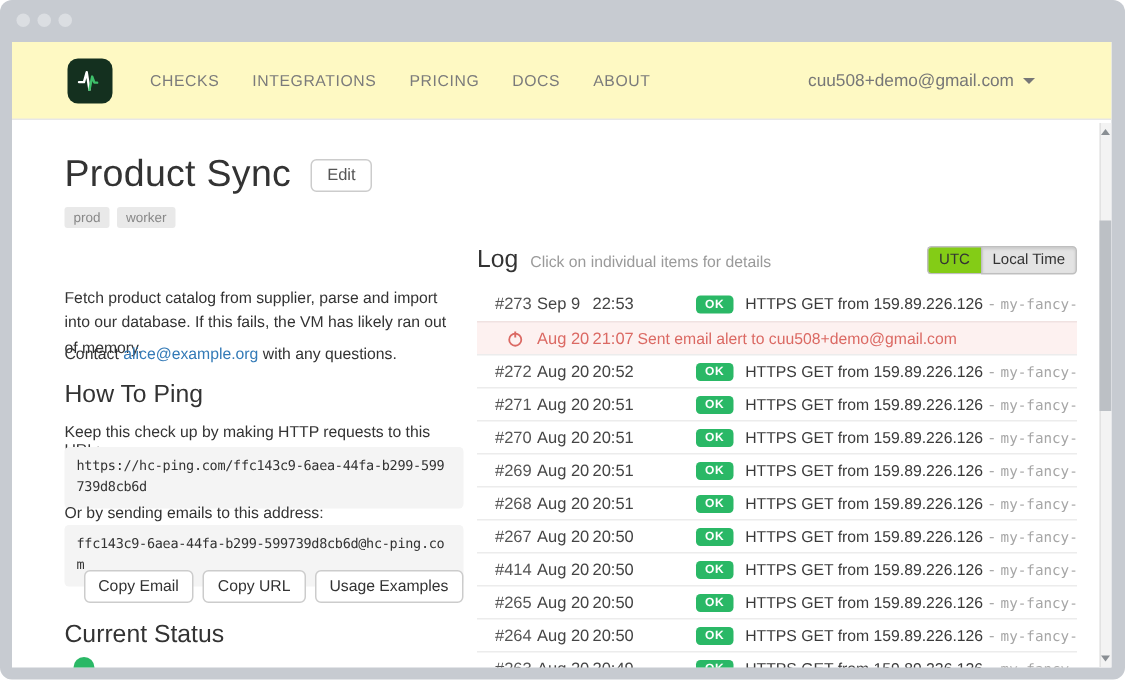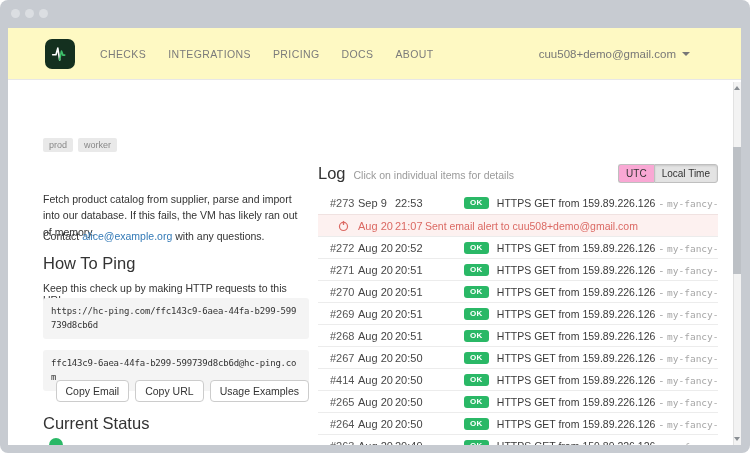--- a/index.html
+++ b/index.html
@@ -49,21 +49,21 @@
   .btn { font-size:10.5px; color:#333; background:#fff; border:1px solid #ccc; border-radius:4px; padding:4px 9px; white-space:nowrap; cursor:pointer; }
   .h2-status { position:absolute; top:386px; }
   .status-dot { position:absolute; top:410px; left:6px; width:14px; height:14px; border-radius:50%; background:#2ab866; }
 
   
   .log-col { position:absolute; left:310px; top:0; width:400px; height:100%; }
   .log-header { position:absolute; top:136px; left:0; right:0; display:flex; align-items:baseline; }
   .log-title { font-size:16.5px; font-weight:400; color:#333; }
   .log-sub { font-size:10.5px; color:#9a9a9a; margin-left:8px; }
   .tz-group { margin-left:auto; display:flex; align-self:center; }
-  .tz-btn { font-size:10px; color:#333; background:#f9a8d4; border:1px solid #bfbfbf; padding:3px 7px; cursor:pointer; }
+  .tz-btn { font-size:10px; color:#333; background:#84cc16; border:1px solid #bfbfbf; padding:3px 7px; cursor:pointer; }
   .tz-btn:first-child { border-radius:3px 0 0 3px; border-right:none; }
   .tz-btn:last-child  { border-radius:0 3px 3px 0; }
   .tz-btn.active { background:#e3e3e3; box-shadow:inset 0 1px 2px rgba(0,0,0,.12); }
 
   .log-table { position:absolute; top:164px; left:0; right:0; }
   .log-row { height:22px; display:flex; align-items:center; padding-left:12px; border-top:1px solid #ececec;
              font-size:11px; color:#444; white-space:nowrap; overflow:hidden; cursor:pointer; }
   .log-row:first-child { border-top:none; }
   .c-num  { width:28px; color:#555; flex:none; }
   .c-date { width:37px; flex:none; }
@@ -114,31 +114,36 @@
           <span class="nav-link">DOCS</span>
           <span class="nav-link">ABOUT</span>
         </div>
       <div class="account">
         <span>cuu508+demo@gmail.com</span>
         <span class="caret-down"></span>
       </div>
     </div>
 
     <div class="left-col">
+      <div class="title-row">
+        <span class="page-title">Product Sync</span>
+        <button class="edit-btn">Edit</button>
+      </div>
       <div class="tags-row" id="tags-row">
           <span class="tag">prod</span>
           <span class="tag">worker</span>
         </div>
 
       <p class="p-desc">Fetch product catalog from supplier, parse and import into our database. If this fails, the VM has likely ran out of memory.</p>
       <p class="p-contact"><span>Contact</span><a class="link">alice@example.org</a><span>with any questions.</span></p>
 
       <div class="h2 h2-ping">How To Ping</div>
       <p class="p-instr">Keep this check up by making HTTP requests to this URL:</p>
       <div class="codeblock code-url">https://hc-ping.com/ffc143c9-6aea-44fa-b299-599739d8cb6d</div>
+      <p class="p-email-instr">Or by sending emails to this address:</p>
       <div class="codeblock code-email">ffc143c9-6aea-44fa-b299-599739d8cb6d@hc-ping.com</div>
       <div class="btn-row" id="copy-btn-row">
           <button class="btn">Copy Email</button>
           <button class="btn">Copy URL</button>
           <button class="btn">Usage Examples</button>
         </div>
 
       <div class="h2 h2-status">Current Status</div>
       <div class="status-dot"></div>
     </div>

